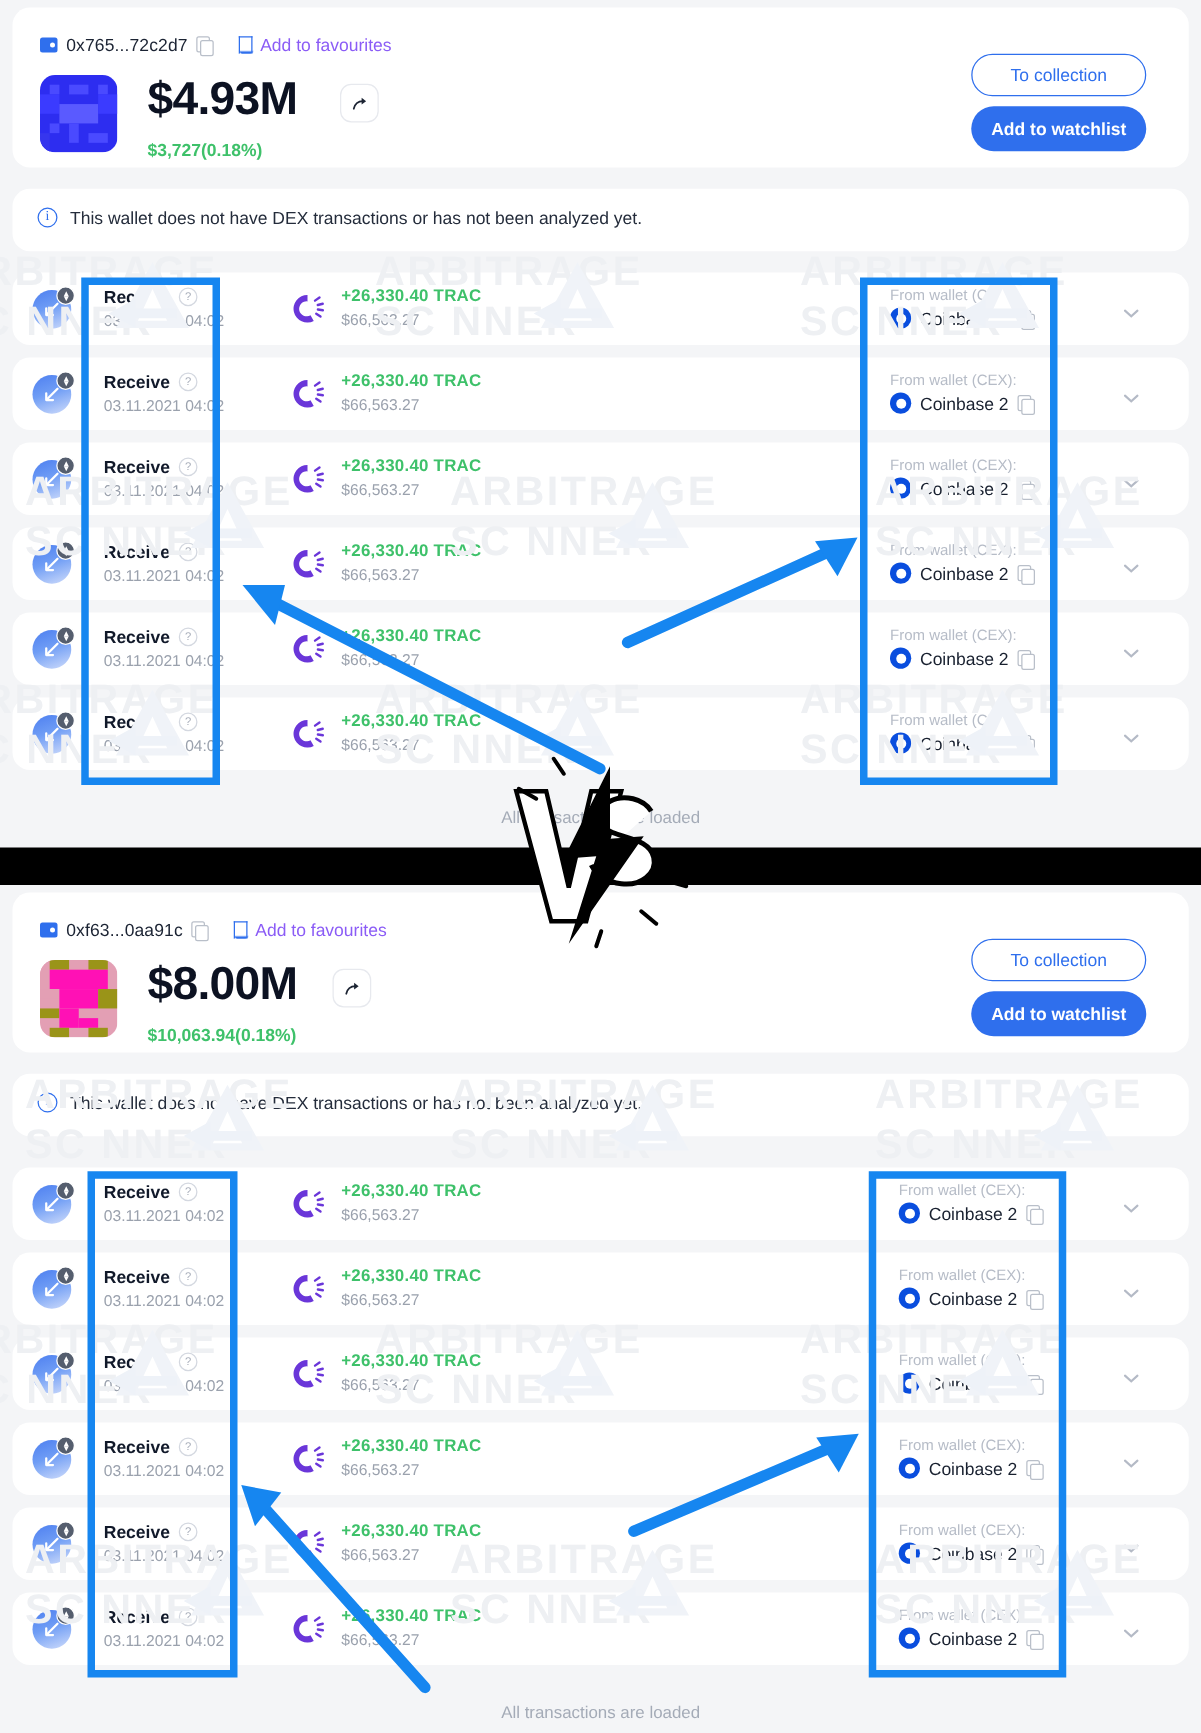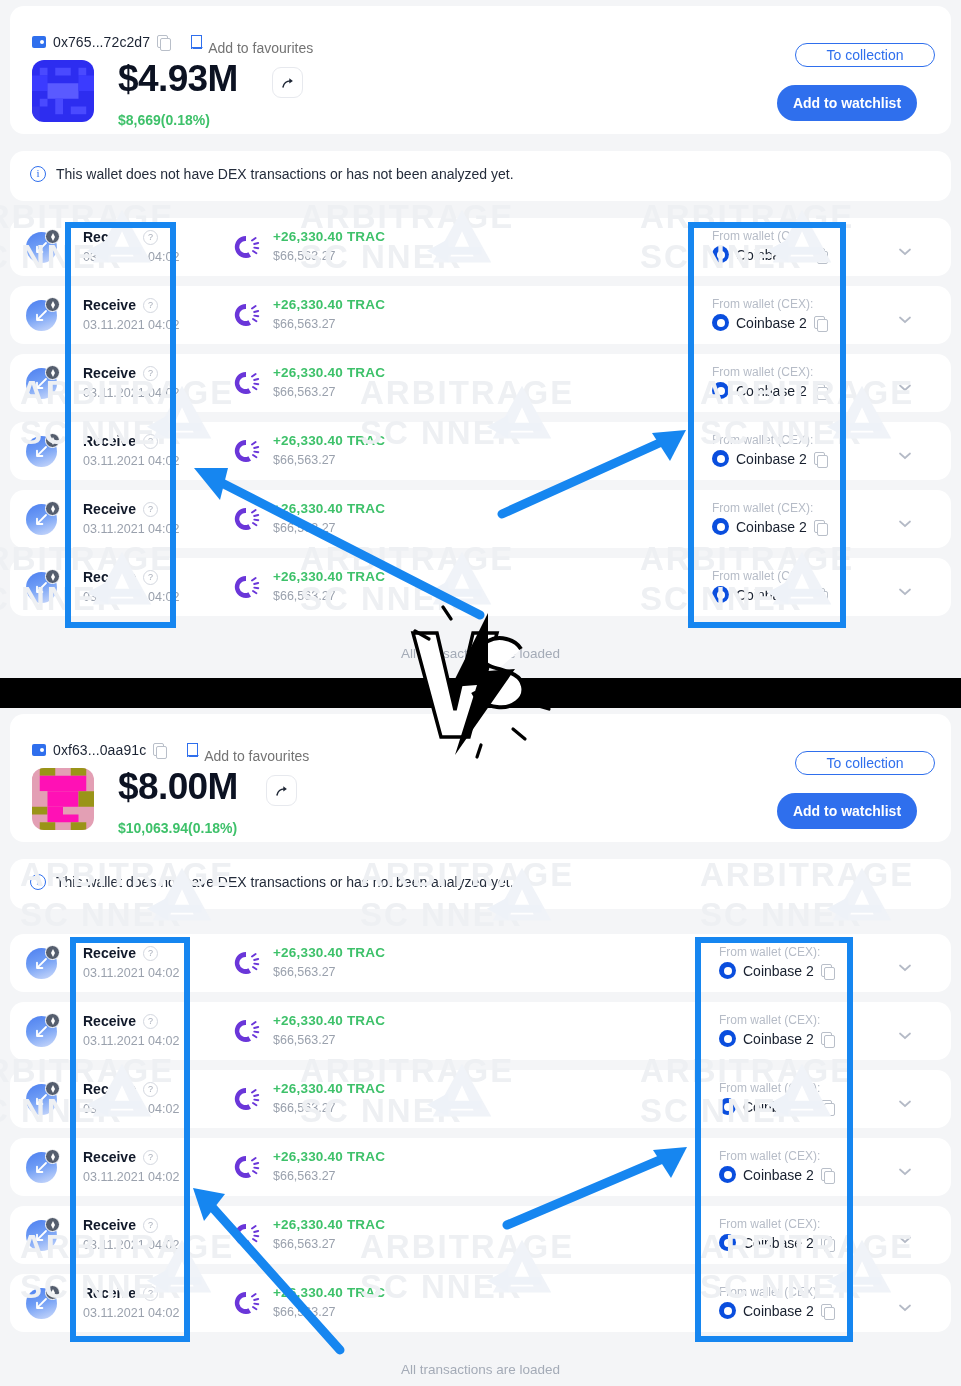--- a/index.html
+++ b/index.html
@@ -44,33 +44,33 @@
   .wallet-ico::after { content:''; position:absolute; right:2px; top:4px; width:4px; height:4px; background:#fff; border-radius:50%; }
   .addr-text { font-size: 14px; color: #1b2333; letter-spacing: .1px; }
   .copy-ico { width: 13px; height: 14px; position: relative; display:inline-block; cursor:pointer; }
   .copy-ico::before { content:''; position:absolute; left:0; top:0; width:9px; height:11px; border:1.4px solid #b9bfc9; border-radius:2px; }
   .copy-ico::after  { content:''; position:absolute; left:3px; top:3px; width:9px; height:11px; border:1.4px solid #b9bfc9; border-radius:2px; background:#fff; }
   .fav-wrap { display: flex; align-items: center; gap: 6px; margin-left: 14px; cursor: pointer; }
   .bm-ico { width: 11px; height: 14px; border: 1.6px solid #2f6fed; border-bottom: none; position: relative; }
   .bm-ico::after { content:''; position:absolute; left:-1.6px; bottom:-6px; width:0; height:0;
      border-left:6.3px solid transparent; border-right:6.3px solid transparent; border-top:6px solid #fff;
      filter: drop-shadow(0 -1.6px 0 #2f6fed); }
-  .fav-text { font-size: 14px; color: #737373; margin-top: 12px; }
+  .fav-text { font-size: 14px; color: #8b5cf6; }
 
   .avatar { position: absolute; left: 22px; top: 54px; width: 62px; height: 62px; border-radius: 12px; overflow:hidden; }
   .big-amt { position: absolute; left: 108px; top: 52px; font-size: 37px; font-weight: bold; color: #0c1222; letter-spacing: -.6px; }
   .share-btn {
     position: absolute; top: 61px; width: 31px; height: 31px; border-radius: 9px;
     background: #fff; border: 1px solid #e7e9ee; cursor: pointer;
   }
   .share-btn svg { position:absolute; left:7px; top:7px; }
   .sub-amt { position: absolute; left: 108px; top: 106px; font-size: 14px; color: #3ec16a; font-weight: bold; }
 
   .btn-collection {
-    position: absolute; right: 16px; width: 140px; height: 24px; border-radius: 18px;
+    position: absolute; right: 34px; width: 140px; height: 34px; border-radius: 18px;
     border: 1px solid #2f6fed; background: #fff; color: #2f6fed; font-size: 14px;
     font-family: inherit; cursor: pointer;
   }
   .btn-watchlist {
     position: absolute; right: 34px; width: 140px; height: 36px; border-radius: 18px;
     border: none; background: #2f6fed; color: #fff; font-size: 14px; font-weight: bold;
     font-family: inherit; cursor: pointer;
   }
 
   .info-row { position: absolute; left: 20px; top: 15px; display: flex; align-items: center; gap: 10px; }
@@ -329,21 +329,21 @@
             <rect x="0" y="6" width="1" height="2" fill="#3636ee"></rect>
         </svg>
       </div>
       <div class="big-amt">$4.93M</div>
       <button class="share-btn" style="left:262px;">
         <svg width="16" height="16" viewBox="0 0 16 16">
           <path d="M3 12c1-4.5 4-6 7.4-6.1" fill="none" stroke="#1c2433" stroke-width="1.4" stroke-linecap="round"></path>
           <path d="M9.3 3.2 12.9 5.9 9.3 8.6z" fill="#1c2433"></path>
         </svg>
       </button>
-      <div class="sub-amt">$8,669(0.18%)</div>
+      <div class="sub-amt">$3,727(0.18%)</div>
       <button class="btn-collection" style="top:37px;">To collection</button>
       <button class="btn-watchlist" style="top:79px;">Add to watchlist</button>
     </div>
 
     <div class="card info-card" style="top:151px;">
       <div class="info-row">
         <span class="i-ico">i</span>
         <span class="info-text">This wallet does not have DEX transactions or has not been analyzed yet.</span>
       </div>
     </div>

